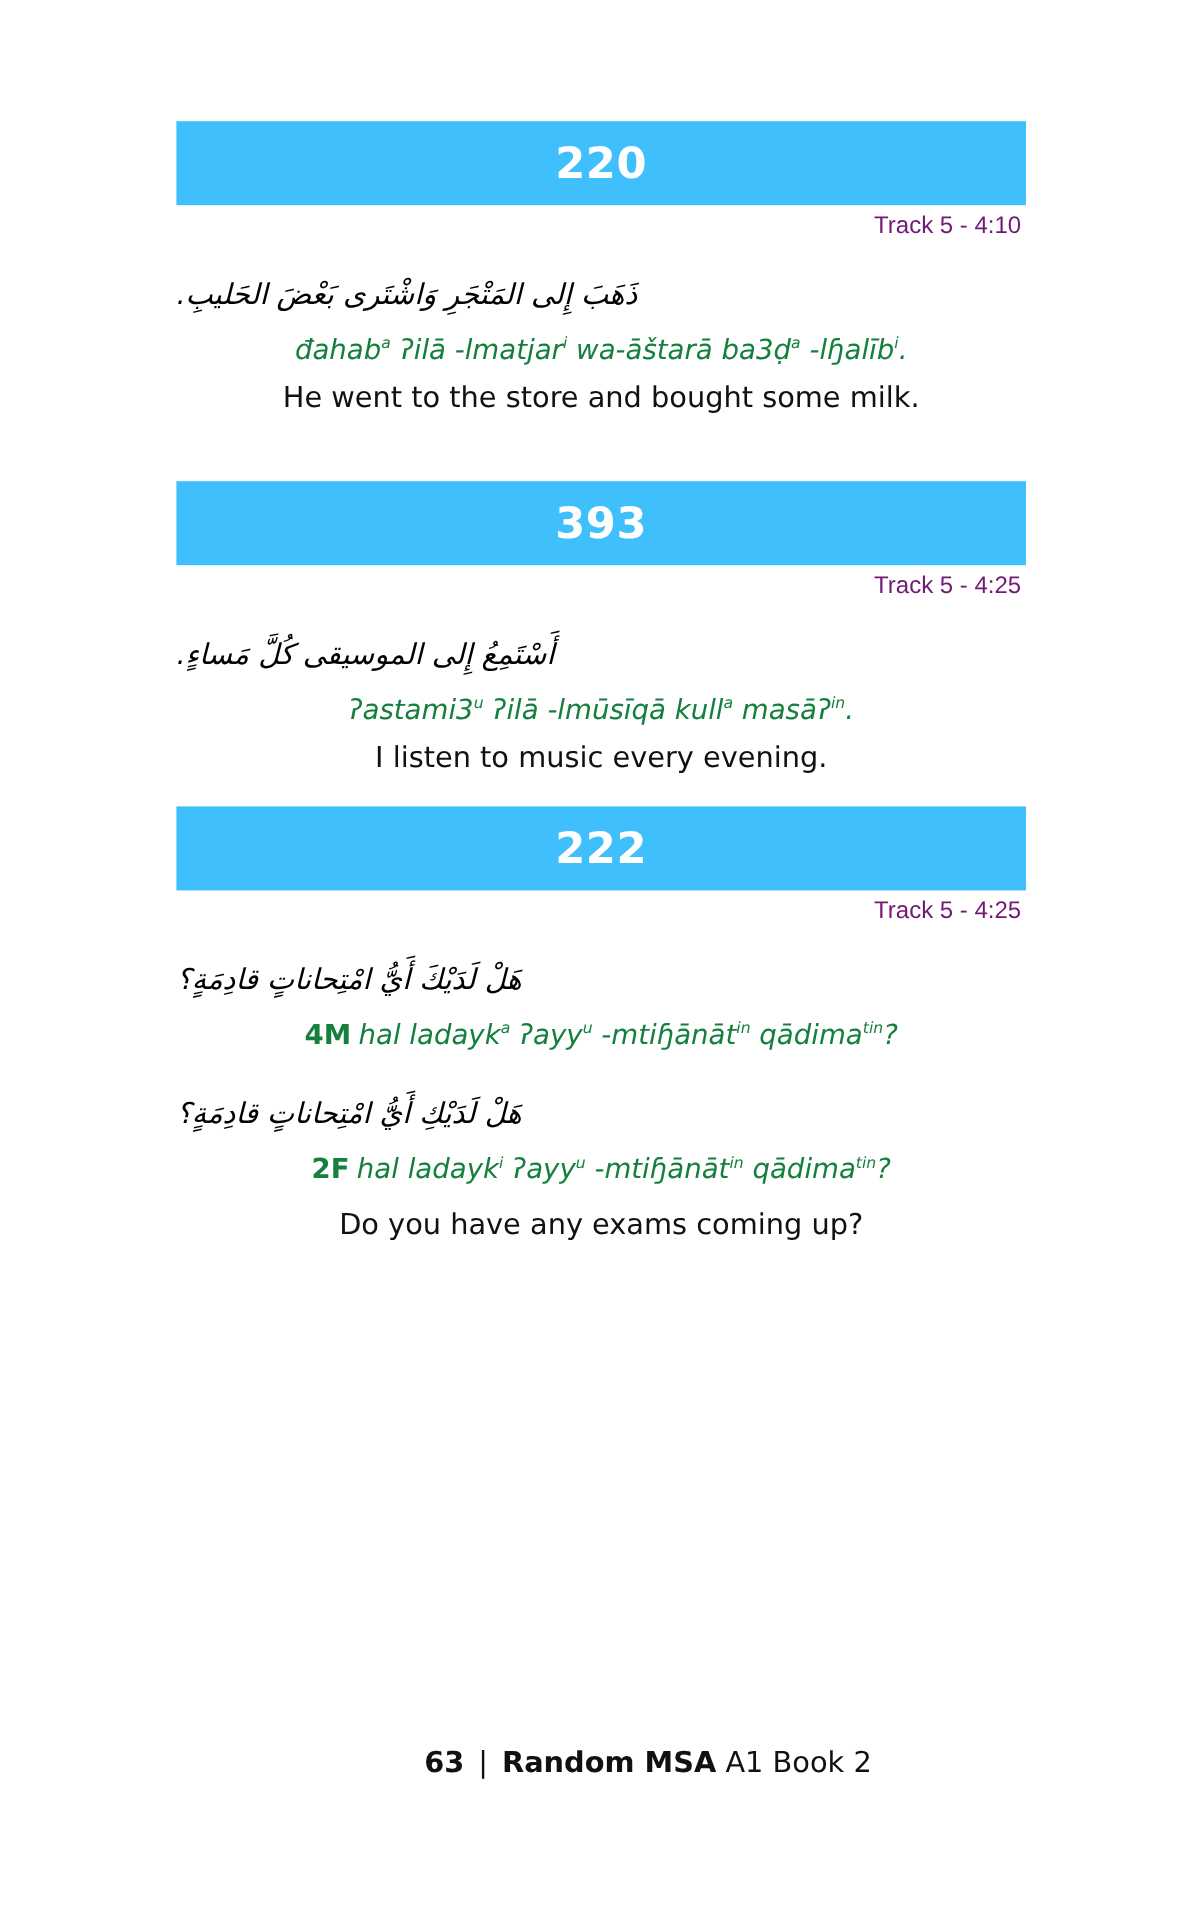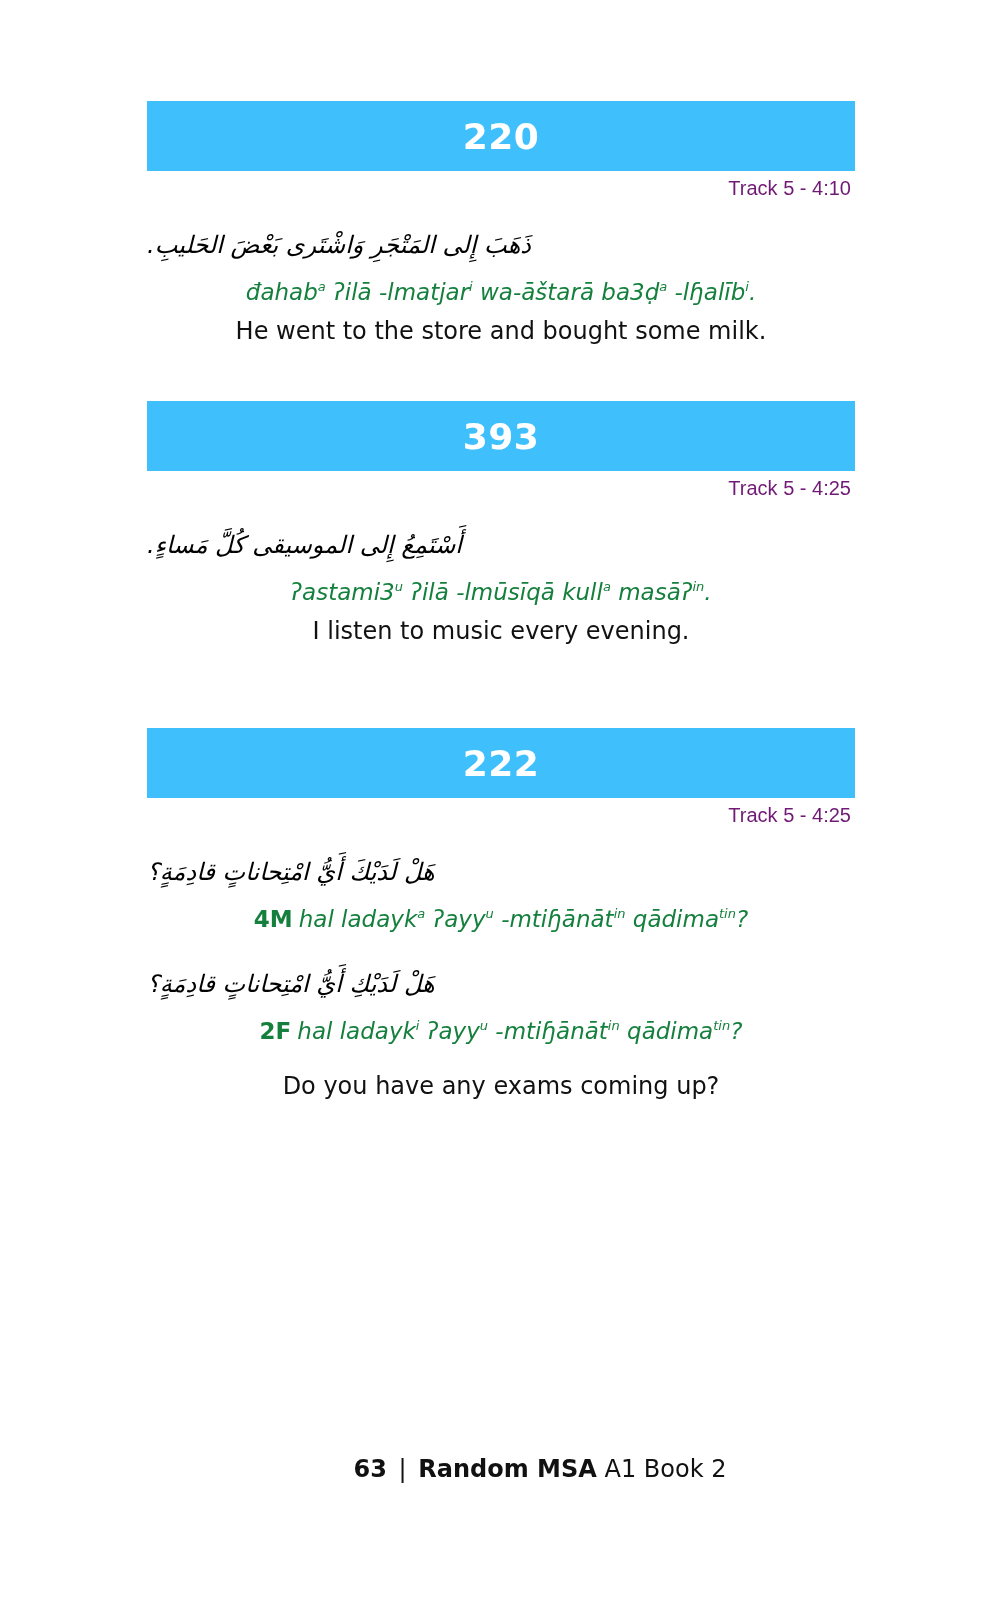--- a/index.html
+++ b/index.html
@@ -82,21 +82,21 @@
       text-align: center;
       font-family: "DejaVu Sans", sans-serif;
       font-size: 24px;
       line-height: 44px;
       color: #111111;
     }
     .arabic.second {
       margin-top: 18px;
     }
     .english.after-variants {
-      margin-top: 16px;
+      margin-top: 6px;
     }
     .footer {
       position: absolute;
       left: 0;
       width: 1000px;
       top: 1455px;
       text-align: center;
       font-family: "DejaVu Sans", sans-serif;
       font-size: 24px;
       color: #111111;
@@ -123,21 +123,21 @@
   <section class="entry" style="top:401px;">
     <div class="num-bar">
       <span>393</span>
     </div>
     <div class="track">Track 5 - 4:25</div>
     <div class="arabic">أَسْتَمِعُ إِلى الموسيقى كُلَّ مَساءٍ.</div>
     <div class="translit">ʔastami3<sup>u</sup> ʔilā -lmūsīqā kull<sup>a</sup> masāʔ<sup>in</sup>.</div>
     <div class="english">I listen to music every evening.</div>
   </section>
 
-  <section class="entry" style="top:728px;">
+  <section class="entry" style="top:672px;">
     <div class="num-bar">
       <span>222</span>
     </div>
     <div class="track">Track 5 - 4:25</div>
 
     <div class="arabic">هَلْ لَدَيْكَ أَيُّ امْتِحاناتٍ قادِمَةٍ؟</div>
     <div class="translit">
       <span class="tag">4M</span><span>hal ladayk<sup>a</sup> ʔayy<sup>u</sup> -mtiɧānāt<sup>in</sup> qādima<sup>tin</sup>?</span>
     </div>
 

